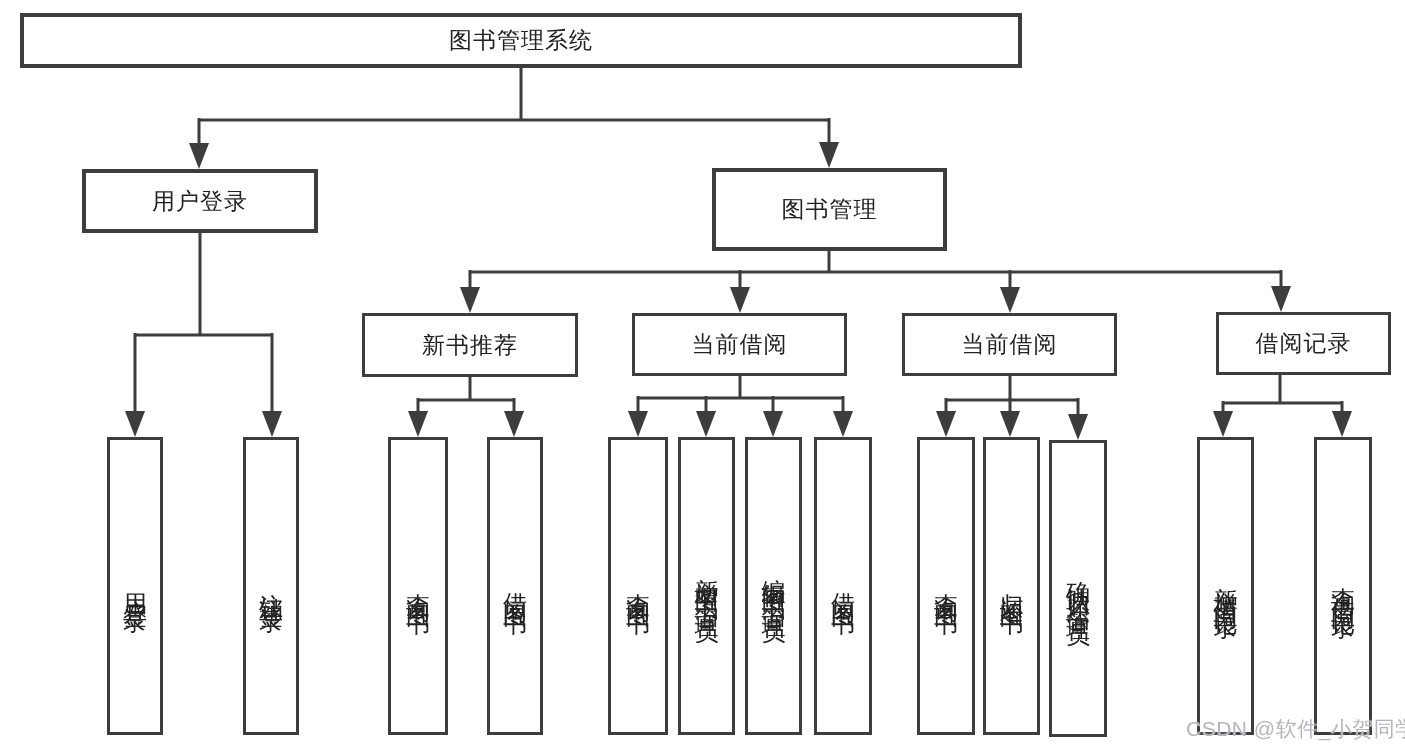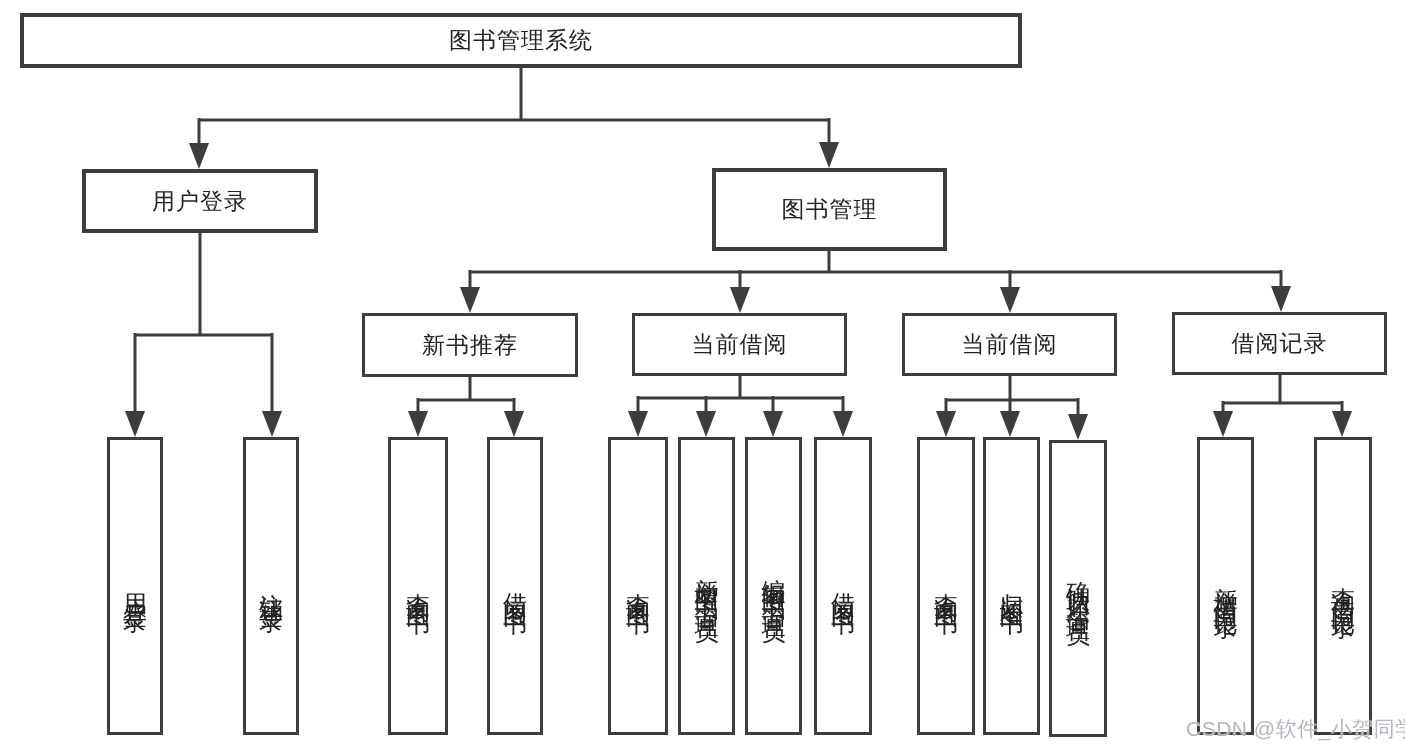--- a/index.html
+++ b/index.html
@@ -136,21 +136,21 @@
   </svg>
 
   <div class="box hbox" style="left:20px;top:13px;width:1002px;height:55px">图书管理系统</div>
 
   <div class="box hbox" style="left:82px;top:169px;width:236px;height:64px">用户登录</div>
   <div class="box hbox" style="left:712px;top:168px;width:235px;height:83px">图书管理</div>
 
   <div class="box hbox lvl3" style="left:362px;top:313px;width:216px;height:64px">新书推荐</div>
   <div class="box hbox lvl3" style="left:632px;top:313px;width:215px;height:63px">当前借阅</div>
   <div class="box hbox lvl3" style="left:902px;top:313px;width:215px;height:63px">当前借阅</div>
-  <div class="box hbox lvl3" style="left:1172px;top:312px;width:215px;height:63px">借阅记录</div>
+  <div class="box hbox lvl3" style="left:1216px;top:312px;width:175px;height:63px">借阅记录</div>
 
   <div class="box leaf" style="left:107px;top:437px;width:56px;height:298px">
     <span>用户登录</span>
   </div>
   <div class="box leaf" style="left:243px;top:437px;width:56px;height:298px">
     <span>注销登录</span>
   </div>
 
   <div class="box leaf" style="left:388px;top:437px;width:60px;height:298px">
     <span>查询图书</span>

